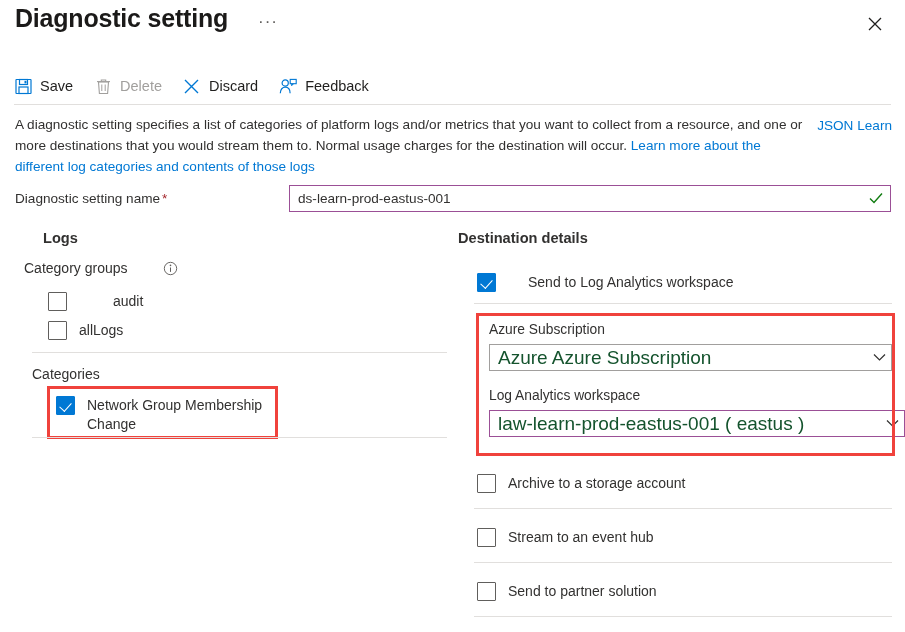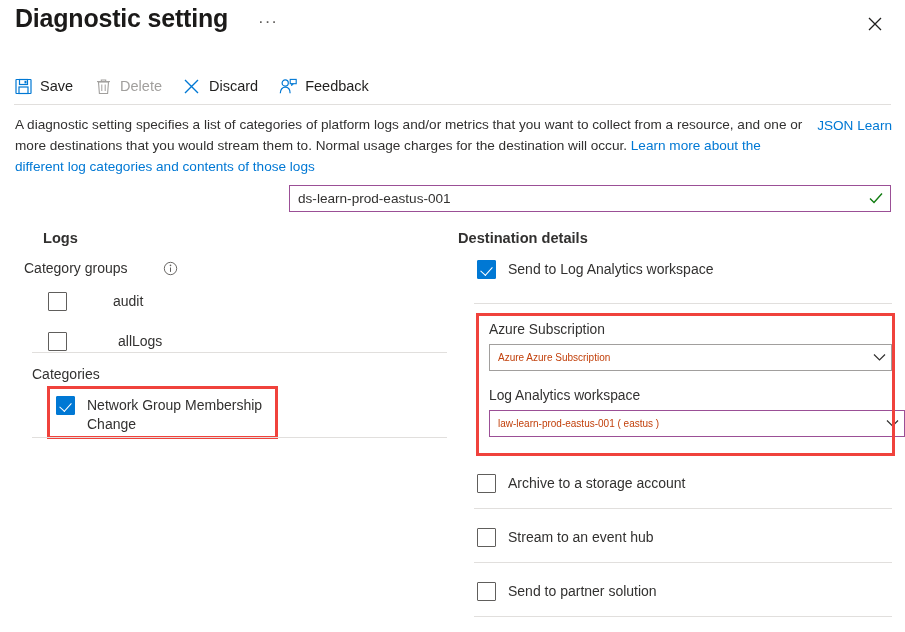--- a/index.html
+++ b/index.html
@@ -237,25 +237,25 @@
     white-space: nowrap;
   }
   .cblabel.wrap {
     white-space: normal;
     width: 190px;
     line-height: 19px;
   }
 
   
   #row-audit   { left: 48px; top: 292px; gap: 34px; }
-  #row-alllogs { left: 48px; top: 332px; gap: 39px; }
+  #row-alllogs { left: 48px; top: 321px; }
   #row-ngmc    { left: 56px; top: 396px; }
 
   
-  #row-la      { left: 477px; top: 260px; }
+  #row-la      { left: 477px; top: 273px; gap: 20px; }
   #row-archive { left: 477px; top: 474px; }
   #row-evhub   { left: 477px; top: 528px; }
   #row-partner { left: 477px; top: 582px; }
 
   
   .sep { position: absolute; height: 1px; background: #e1dfdd; }
   #sep-left-1  { left: 32px;  top: 352px; width: 415px; }
   #sep-left-2  { left: 32px;  top: 437px; width: 415px; }
   #sep-right-1 { left: 474px; top: 303px; width: 418px; }
   #sep-right-2 { left: 474px; top: 508px; width: 418px; }
@@ -278,22 +278,22 @@
     box-sizing: border-box;
     background: #ffffff;
     border: 1px solid #a19f9d;
     display: flex;
     align-items: center;
     cursor: pointer;
   }
   .dd.purple { border-color: #9b4f96; }
   .dd .dtext {
     flex: 1;
-    font-size: 10px;
-    color: #c2410c;
+    font-size: 19px;
+    color: #14532d;
     padding-left: 8px;
     overflow: hidden;
     white-space: nowrap;
     text-overflow: ellipsis;
   }
   .dd .chev {
     width: 24px;
     flex: none;
     display: flex;
     align-items: center;
@@ -372,20 +372,21 @@
       </span>
       <span class="cl">Feedback</span>
     </div>
   </div>
 
   <div class="hr-head"></div>
 
   <div class="desc"><span>A diagnostic setting specifies a list of categories of platform logs and/or metrics that you want to collect from a resource, and one or more destinations that you would stream them to. Normal usage charges for the destination will occur. </span><a>Learn more about the different log categories and contents of those logs</a></div>
   <div class="jsonview">JSON Learn</div>
 
+  <div class="name-label"><span>Diagnostic setting name</span><span class="req">*</span></div>
 
   <div class="name-field">
     <input type="text" value="ds-learn-prod-eastus-001" style="">
     <svg class="name-ok" viewBox="0 0 16 16">
       <path d="M2 8.6 L6 12.5 L14 3.5" fill="none" stroke="#107c10" stroke-width="1.4"></path>
     </svg>
   </div>
 
   <div class="sec-title" id="logs-title">Logs</div>
 

